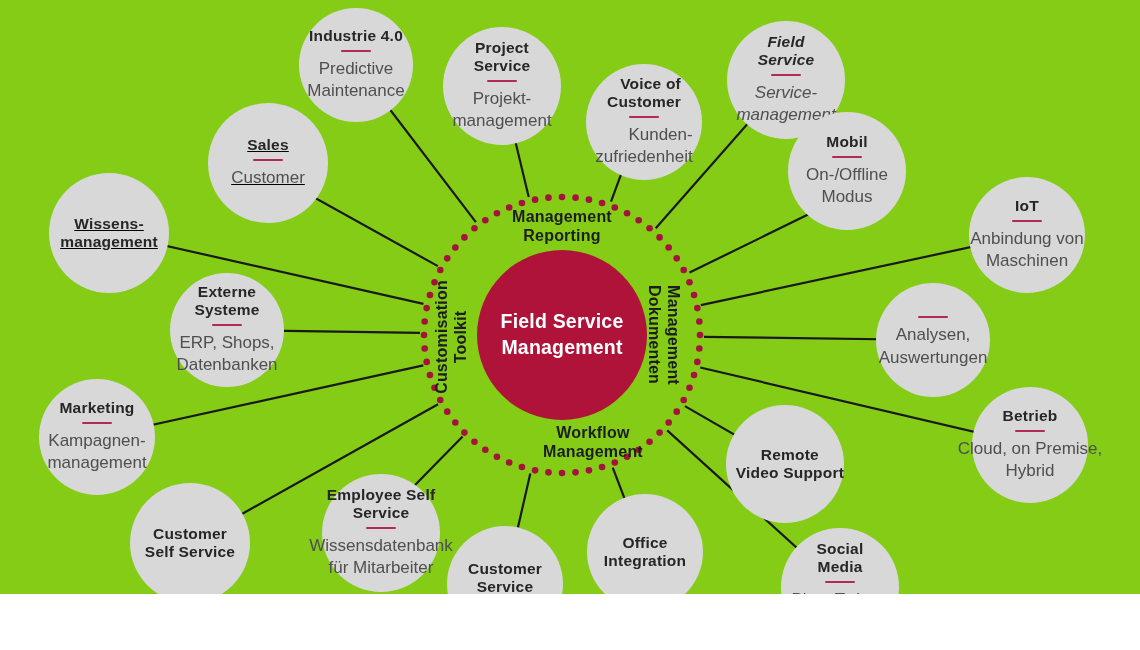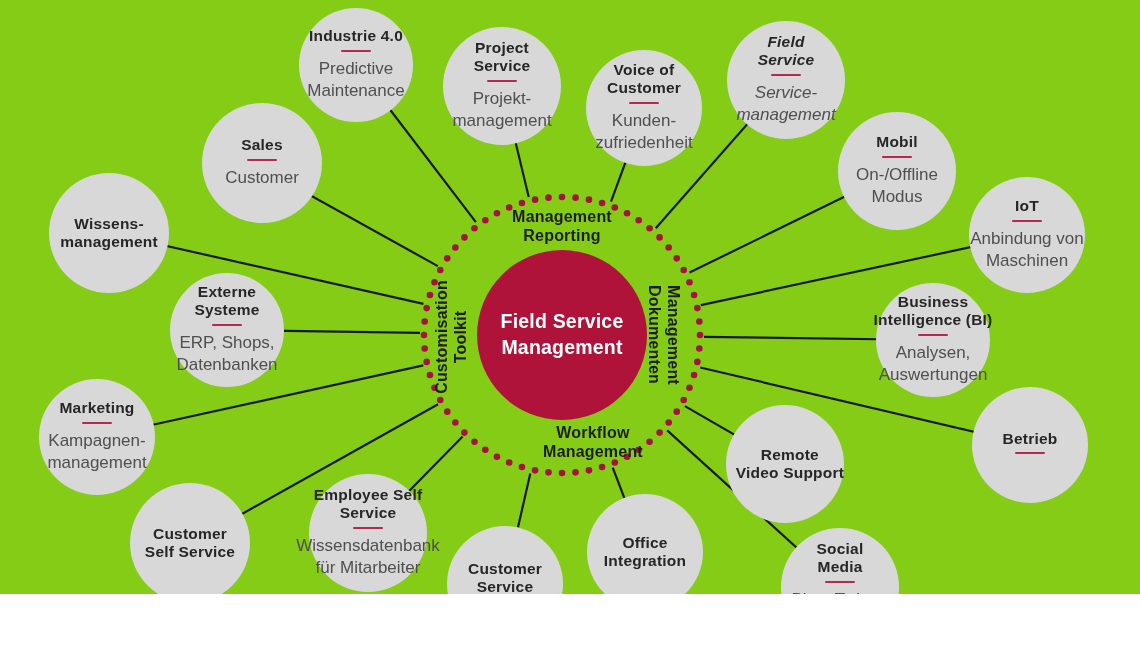--- a/index.html
+++ b/index.html
@@ -122,56 +122,56 @@
         <div class="node-subtitle">Predictive
 Maintenance</div>
       </div>
       <div class="node" style="left: 443px; top: 27px; width: 118px; height: 118px;">
         <div class="node-title">Project
 Service</div>
         <div class="divider"></div>
         <div class="node-subtitle">Projekt-
 management</div>
       </div>
-      <div class="node" style="left: 586px; top: 50px; width: 116px; height: 116px;">
+      <div class="node" style="left: 586px; top: 64px; width: 116px; height: 116px; text-align: right;">
         <div class="node-title">Voice of
 Customer</div>
         <div class="divider"></div>
         <div class="node-subtitle">Kunden-
 zufriedenheit</div>
       </div>
       <div class="node" style="left: 727px; top: 21px; width: 118px; height: 118px; font-style: italic;">
         <div class="node-title">Field
 Service</div>
         <div class="divider"></div>
         <div class="node-subtitle">Service-
 management</div>
       </div>
-      <div class="node" style="left: 838px; top: 112px; width: 118px; height: 118px;">
+      <div class="node" style="left: 788px; top: 112px; width: 118px; height: 118px;">
         <div class="node-title">Mobil</div>
         <div class="divider"></div>
         <div class="node-subtitle">On-/Offline
 Modus</div>
       </div>
       <div class="node" style="left: 969px; top: 177px; width: 116px; height: 116px;">
         <div class="node-title">IoT</div>
         <div class="divider"></div>
         <div class="node-subtitle">Anbindung von
 Maschinen</div>
       </div>
       <div class="node" style="left: 876px; top: 283px; width: 114px; height: 114px;">
-        <div class="node-title">Business
-Intelligence (BI)</div>
         <div class="divider"></div>
         <div class="node-subtitle">Analysen,
 Auswertungen</div>
       </div>
       <div class="node" style="left: 972px; top: 387px; width: 116px; height: 116px;">
         <div class="node-title">Betrieb</div>
         <div class="divider"></div>
+        <div class="node-subtitle">Cloud, on Premise,
+Hybrid</div>
       </div>
       <div class="node" style="left: 726px; top: 405px; width: 118px; height: 118px; align-items: flex-end;">
         <div class="node-title">Remote
 Video Support</div>
       </div>
       <div class="node" style="left: 781px; top: 528px; width: 118px; height: 118px;">
         <div class="node-title">Social
 Media</div>
         <div class="divider"></div>
         <div class="node-subtitle">Blog, Twitter,
@@ -179,21 +179,21 @@
       </div>
       <div class="node" style="left: 587px; top: 494px; width: 116px; height: 116px;">
         <div class="node-title">Office
 Integration</div>
       </div>
       <div class="node" style="left: 447px; top: 526px; width: 116px; height: 116px;">
         <div class="node-title">Customer
 Service</div>
         <div class="divider"></div>
       </div>
-      <div class="node" style="left: 309px; top: 474px; width: 118px; height: 118px;">
+      <div class="node" style="left: 322px; top: 474px; width: 118px; height: 118px;">
         <div class="node-title">Employee Self
 Service</div>
         <div class="divider"></div>
         <div class="node-subtitle">Wissensdatenbank
 für Mitarbeiter</div>
       </div>
       <div class="node" style="left: 130px; top: 483px; width: 120px; height: 120px;">
         <div class="node-title">Customer
 Self Service</div>
       </div>
@@ -203,25 +203,25 @@
         <div class="node-subtitle">Kampagnen-
 management</div>
       </div>
       <div class="node" style="left: 170px; top: 273px; width: 114px; height: 114px;">
         <div class="node-title">Externe
 Systeme</div>
         <div class="divider"></div>
         <div class="node-subtitle">ERP, Shops,
 Datenbanken</div>
       </div>
-      <div class="node" style="left: 49px; top: 173px; width: 120px; height: 120px;">
+      <div class="node" style="left: 49px; top: 173px; width: 120px; height: 120px; text-decoration: underline;">
         <div class="node-title">Wissens-
 management</div>
       </div>
-      <div class="node" style="left: 202px; top: 103px; width: 120px; height: 120px;">
+      <div class="node" style="left: 208px; top: 103px; width: 120px; height: 120px; text-decoration: underline;">
         <div class="node-title">Sales</div>
         <div class="divider"></div>
         <div class="node-subtitle">Customer</div>
       </div>
     </div>
 
   <div id="center" style="left: 477px; top: 250px; width: 170px; height: 170px;">
     <div class="center-label">Field Service
 Management</div>
   </div>

